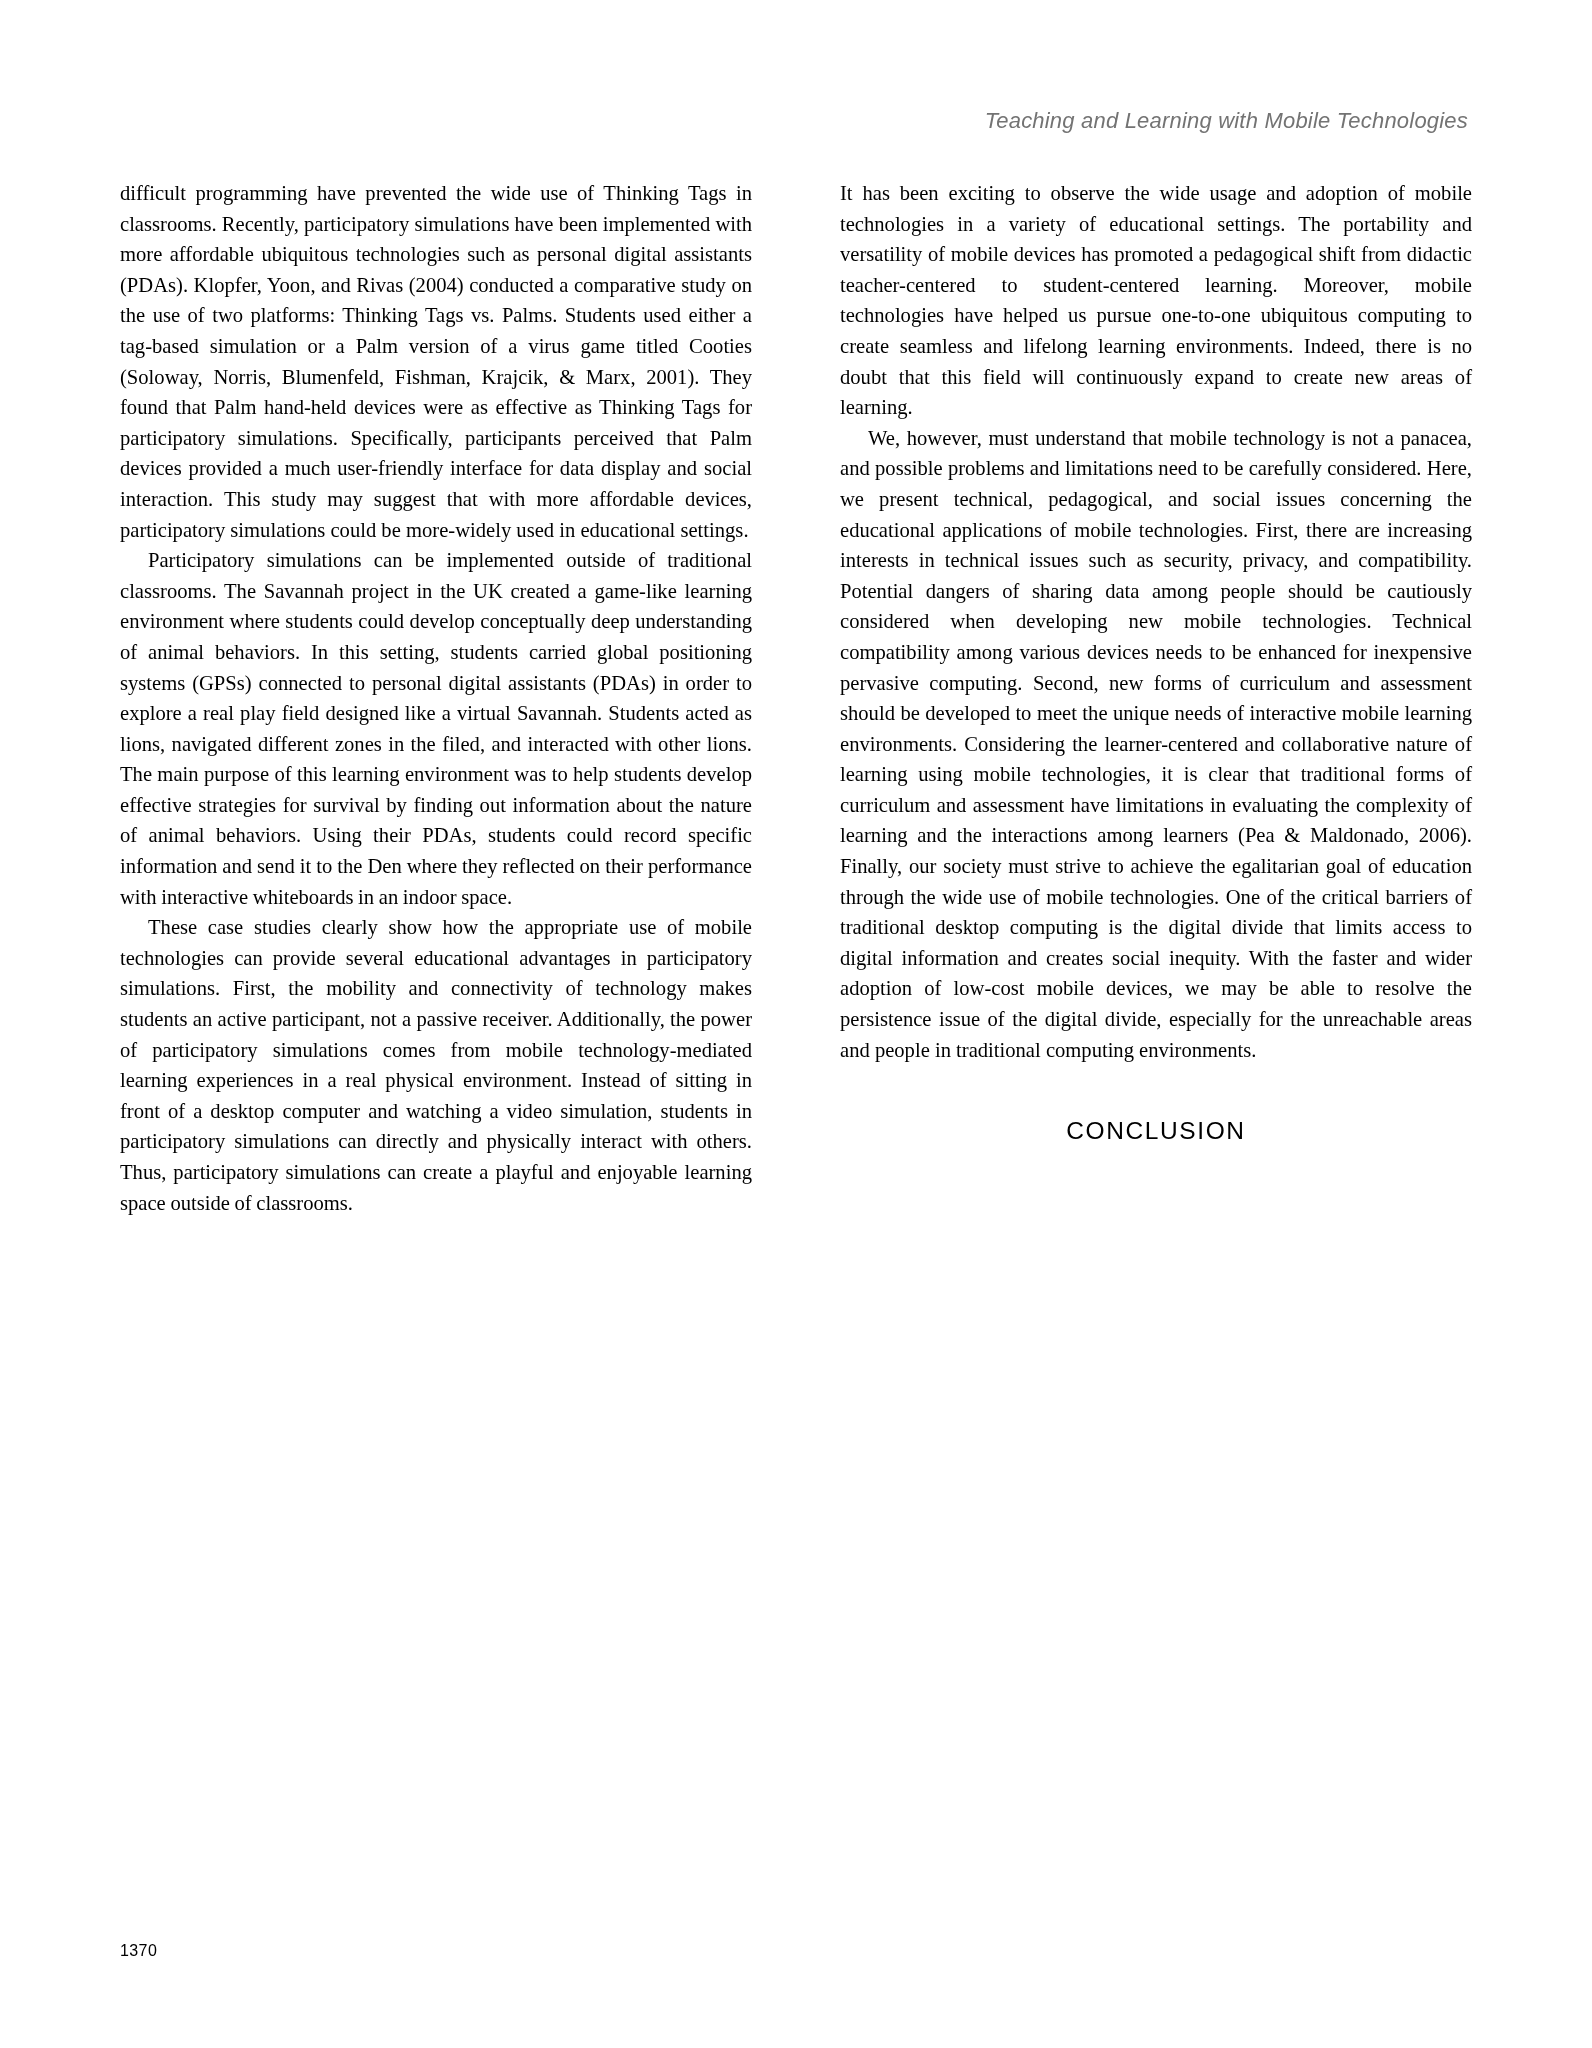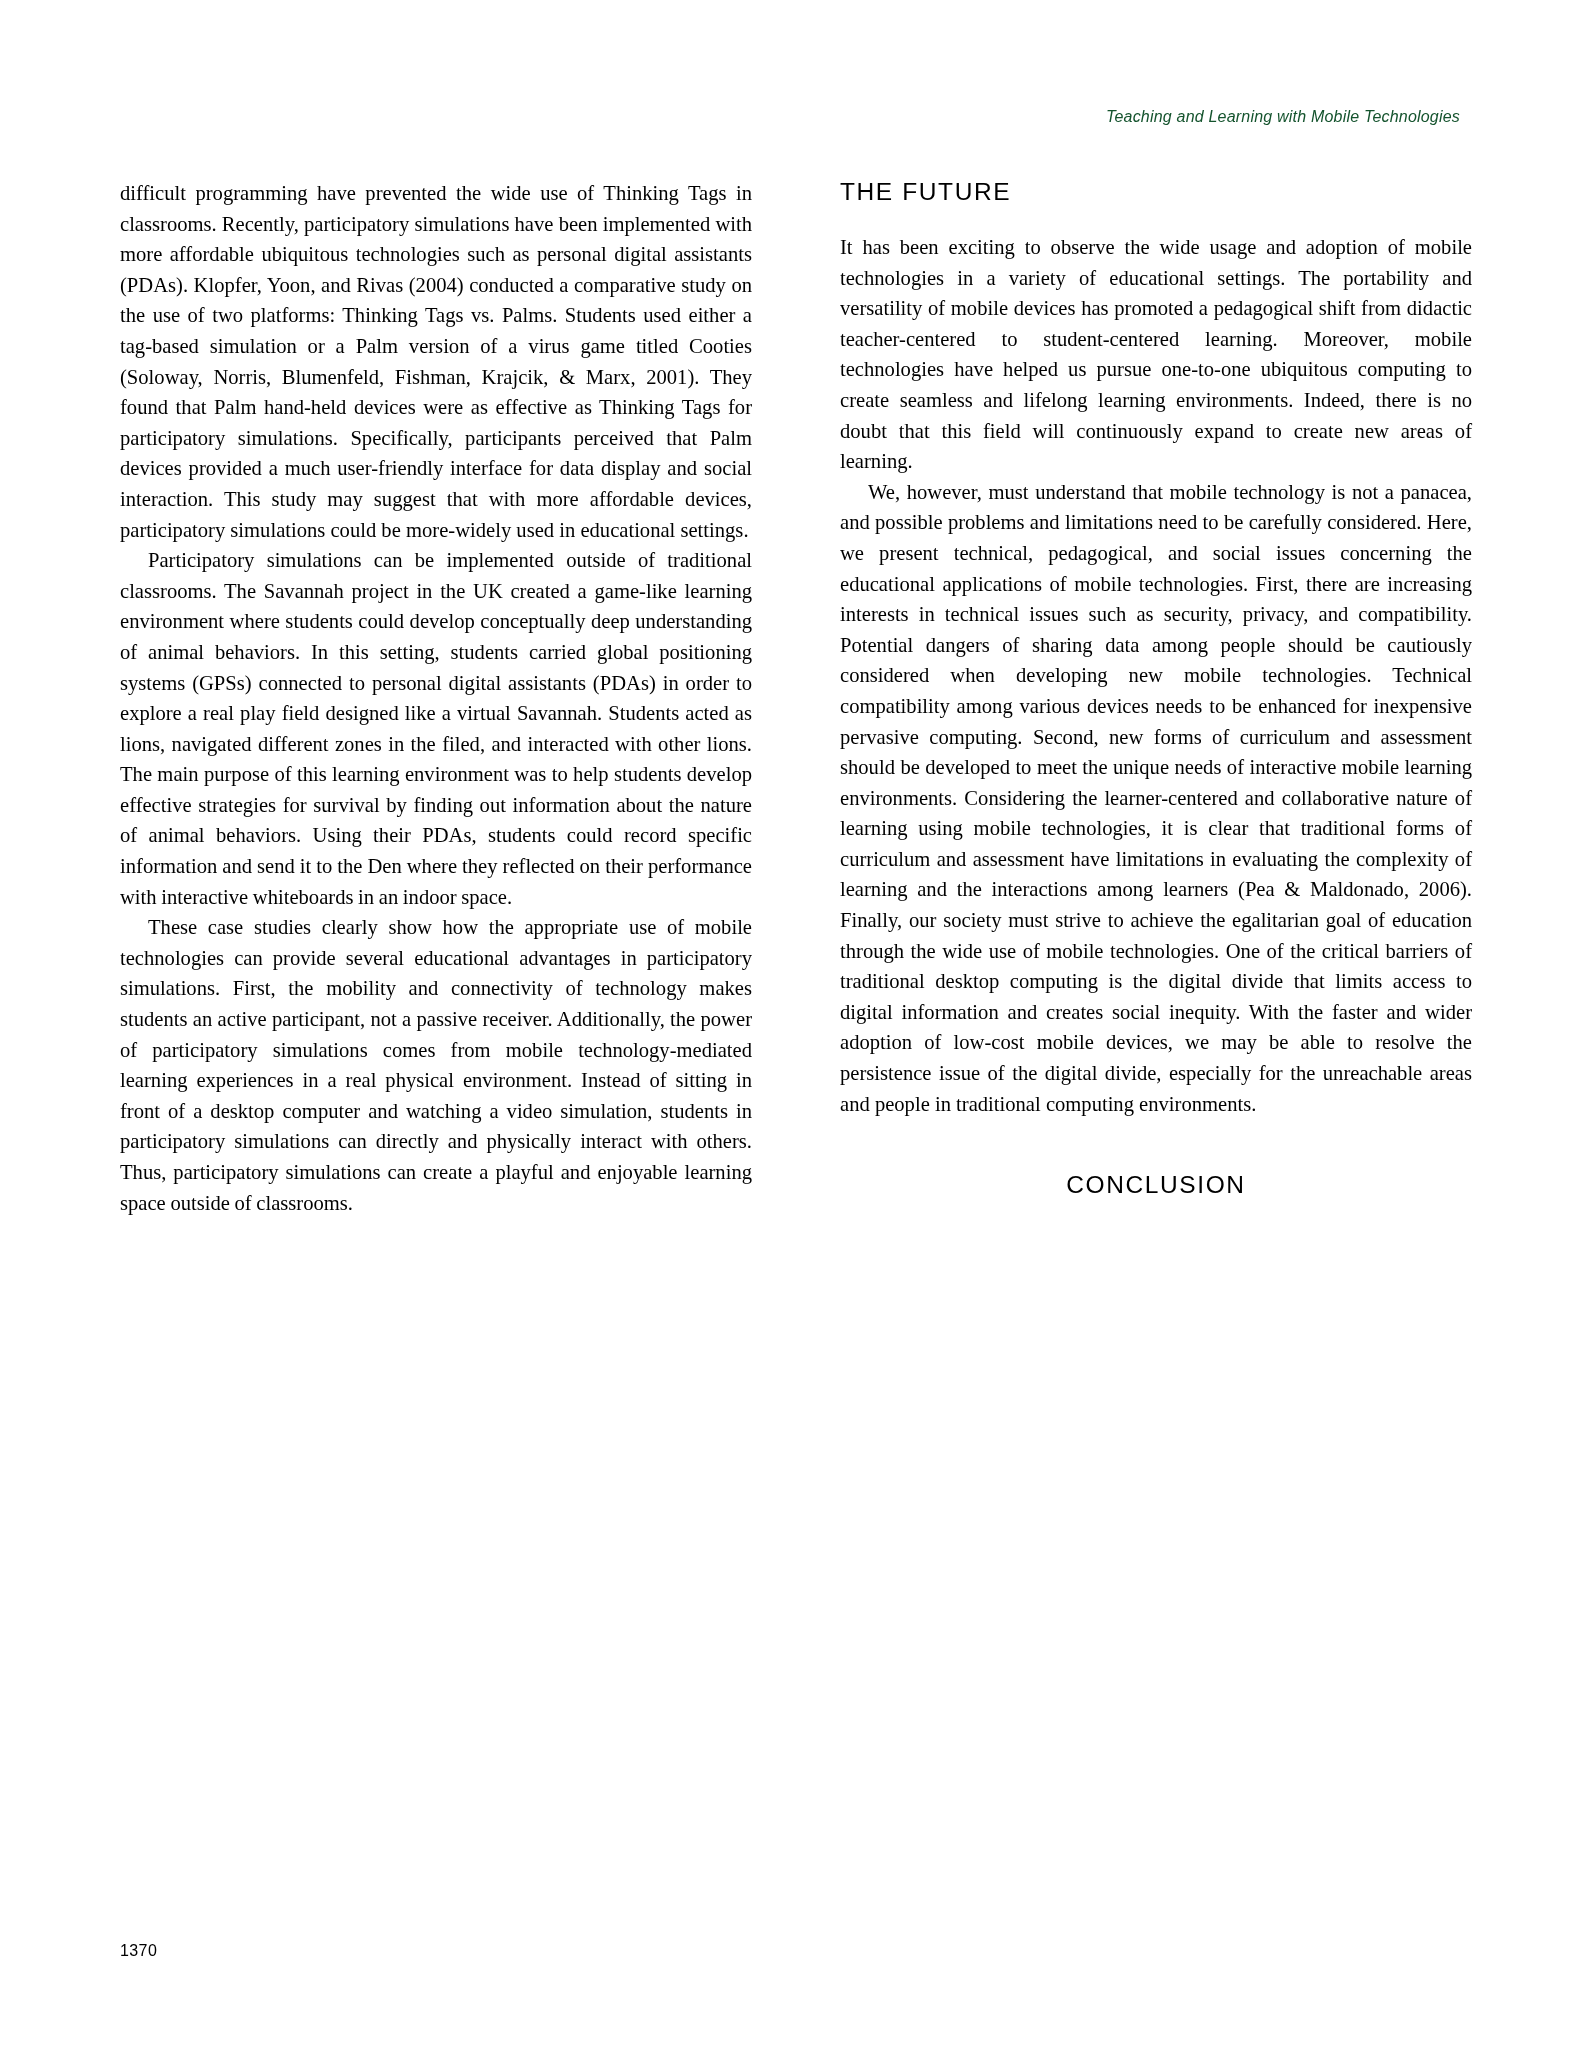--- a/index.html
+++ b/index.html
@@ -15,26 +15,26 @@
     color: #000000;
     overflow: hidden;
   }
   .page {
     position: absolute;
     inset: 0;
   }
   .running-head {
     position: absolute;
     top: 108px;
-    right: 132px;
+    right: 124px;
     font-family: "Liberation Sans", sans-serif;
     font-style: italic;
-    font-size: 16px;
+    font-size: 22px;
     letter-spacing: 0.2px;
-    color: #14532d;
+    color: #737373;
     white-space: nowrap;
   }
   .columns {
     position: absolute;
     top: 178px;
     left: 120px;
     width: 1352px;
     display: flex;
     gap: 88px;
   }
@@ -89,21 +89,20 @@
 
   <div class="columns">
 
     <div class="column col-body">
       <p>difficult programming have prevented the wide use of Thinking Tags in classrooms. Recently, participatory simulations have been implemented with more affordable ubiquitous technologies such as personal digital assistants (PDAs). Klopfer, Yoon, and Rivas (2004) conducted a comparative study on the use of two platforms: Thinking Tags vs. Palms. Students used either a tag-based simulation or a Palm version of a virus game titled Cooties (Soloway, Norris, Blumenfeld, Fishman, Krajcik, &amp; Marx, 2001). They found that Palm hand-held devices were as effective as Thinking Tags for participatory simulations. Specifically, participants perceived that Palm devices provided a much user-friendly interface for data display and social interaction. This study may suggest that with more affordable devices, participatory simulations could be more-widely used in educational settings.</p>
       <p class="indent tight">Participatory simulations can be implemented outside of traditional classrooms. The Savannah project in the UK created a game-like learning environment where students could develop conceptually deep understanding of animal behaviors. In this setting, students carried global positioning systems (GPSs) connected to personal digital assistants (PDAs) in order to explore a real play field designed like a virtual Savannah. Students acted as lions, navigated different zones in the filed, and interacted with other lions. The main purpose of this learning environment was to help students develop effective strategies for survival by finding out information about the nature of animal behaviors. Using their PDAs, students could record specific information and send it to the Den where they reflected on their performance with interactive whiteboards in an indoor space.</p>
       <p class="indent tight">These case studies clearly show how the appropriate use of mobile technologies can provide several educational advantages in participatory simulations. First, the mobility and connectivity of technology makes students an active participant, not a passive receiver. Additionally, the power of participatory simulations comes from mobile technology-mediated learning experiences in a real physical environment. Instead of sitting in front of a desktop computer and watching a video simulation, students in participatory simulations can directly and physically interact with others. Thus, participatory simulations can create a playful and enjoyable learning space outside of classrooms.</p>
     </div>
 
     <div class="column col-body">
-      <h2 class="section-head">THE FUTURE</h2>
       <p>It has been exciting to observe the wide usage and adoption of mobile technologies in a variety of educational settings. The portability and versatility of mobile devices has promoted a pedagogical shift from didactic teacher-centered to student-centered learning. Moreover, mobile technologies have helped us pursue one-to-one ubiquitous computing to create seamless and lifelong learning environments. Indeed, there is no doubt that this field will continuously expand to create new areas of learning.</p>
       <p class="indent">We, however, must understand that mobile technology is not a panacea, and possible problems and limitations need to be carefully considered. Here, we present technical, pedagogical, and social issues concerning the educational applications of mobile technologies. First, there are increasing interests in technical issues such as security, privacy, and compatibility. Potential dangers of sharing data among people should be cautiously considered when developing new mobile technologies. Technical compatibility among various devices needs to be enhanced for inexpensive pervasive computing. Second, new forms of curriculum and assessment should be developed to meet the unique needs of interactive mobile learning environments. Considering the learner-centered and collaborative nature of learning using mobile technologies, it is clear that traditional forms of curriculum and assessment have limitations in evaluating the complexity of learning and the interactions among learners (Pea &amp; Maldonado, 2006). Finally, our society must strive to achieve the egalitarian goal of education through the wide use of mobile technologies. One of the critical barriers of traditional desktop computing is the digital divide that limits access to digital information and creates social inequity. With the faster and wider adoption of low-cost mobile devices, we may be able to resolve the persistence issue of the digital divide, especially for the unreachable areas and people in traditional computing environments.</p>
       <h2 class="section-head second">CONCLUSION</h2>
     </div>
 
   </div>
 
   <div class="folio">1370</div>
 
 </div>

